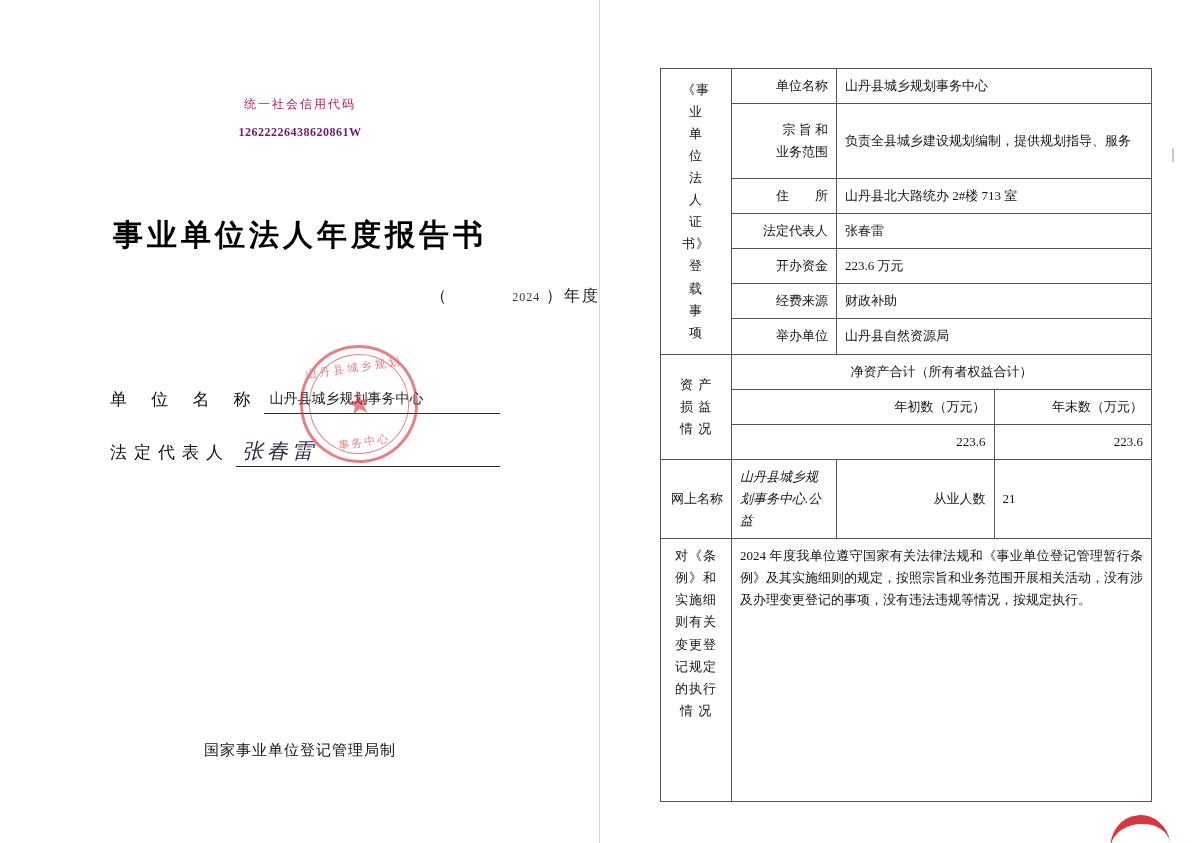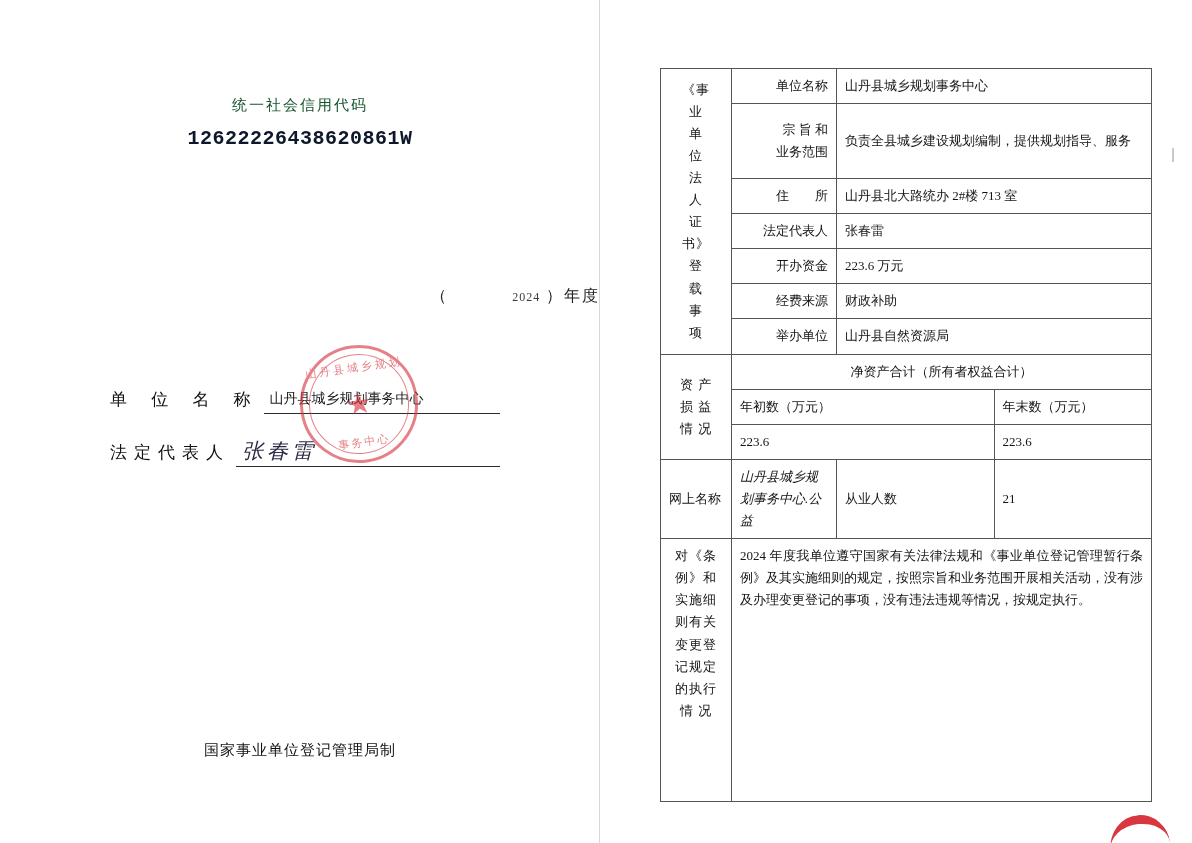--- a/index.html
+++ b/index.html
@@ -37,31 +37,30 @@
   }
   
   .credit-block {
     position: absolute;
     top: 96px;
     left: 0;
     width: 600px;
     text-align: center;
   }
   .credit-label {
-    font-size: 15px;
+    font-size: 12px;
     letter-spacing: 2px;
-    color: #14532d;
+    color: #be185d;
   }
   .credit-code {
     margin-top: 12px;
-    font-size: 20px;
+    font-size: 12px;
     font-weight: bold;
     letter-spacing: 0.5px;
-    color: #0f172a;
-    font-family: Liberation Mono, monospace;
+    color: #701a75;
   }
   .doc-title {
     position: absolute;
     top: 215px;
     left: 0;
     width: 600px;
     text-align: center;
     font-size: 30px;
     font-weight: bold;
     letter-spacing: 4px;
@@ -198,21 +197,21 @@
   }
   td.lbl {
     width: 88px;
     text-align: right;
     white-space: nowrap;
     font-size: 13px;
   }
   td.val {
     font-size: 13px;
   }
-  td.ctr { text-align: left; }
+  td.ctr { text-align: right; }
   .vstack { display: block; }
   .vstack span { display: block; }
   .para {
     font-size: 12.5px;
     line-height: 2.1;
     text-align: justify;
     padding: 8px 10px 8px 8px;
     vertical-align: top !important;
   }
   .netasset {
@@ -253,20 +252,21 @@
 
 <div class="page">
 
   <div class="left-page">
 
     <div class="credit-block">
       <div class="credit-label">统一社会信用代码</div>
       <div class="credit-code">12622226438620861W</div>
     </div>
 
+    <div class="doc-title">事业单位法人年度报告书</div>
 
     <div class="year-row">
       <span class="paren">（</span>
       <span class="year-val">2024</span>
       <span class="paren">）年度</span>
     </div>
 
     <div class="field-row r1">
       <div class="field-label">单 位 名 称</div>
       <div class="field-value">山丹县城乡规划事务中心</div>

